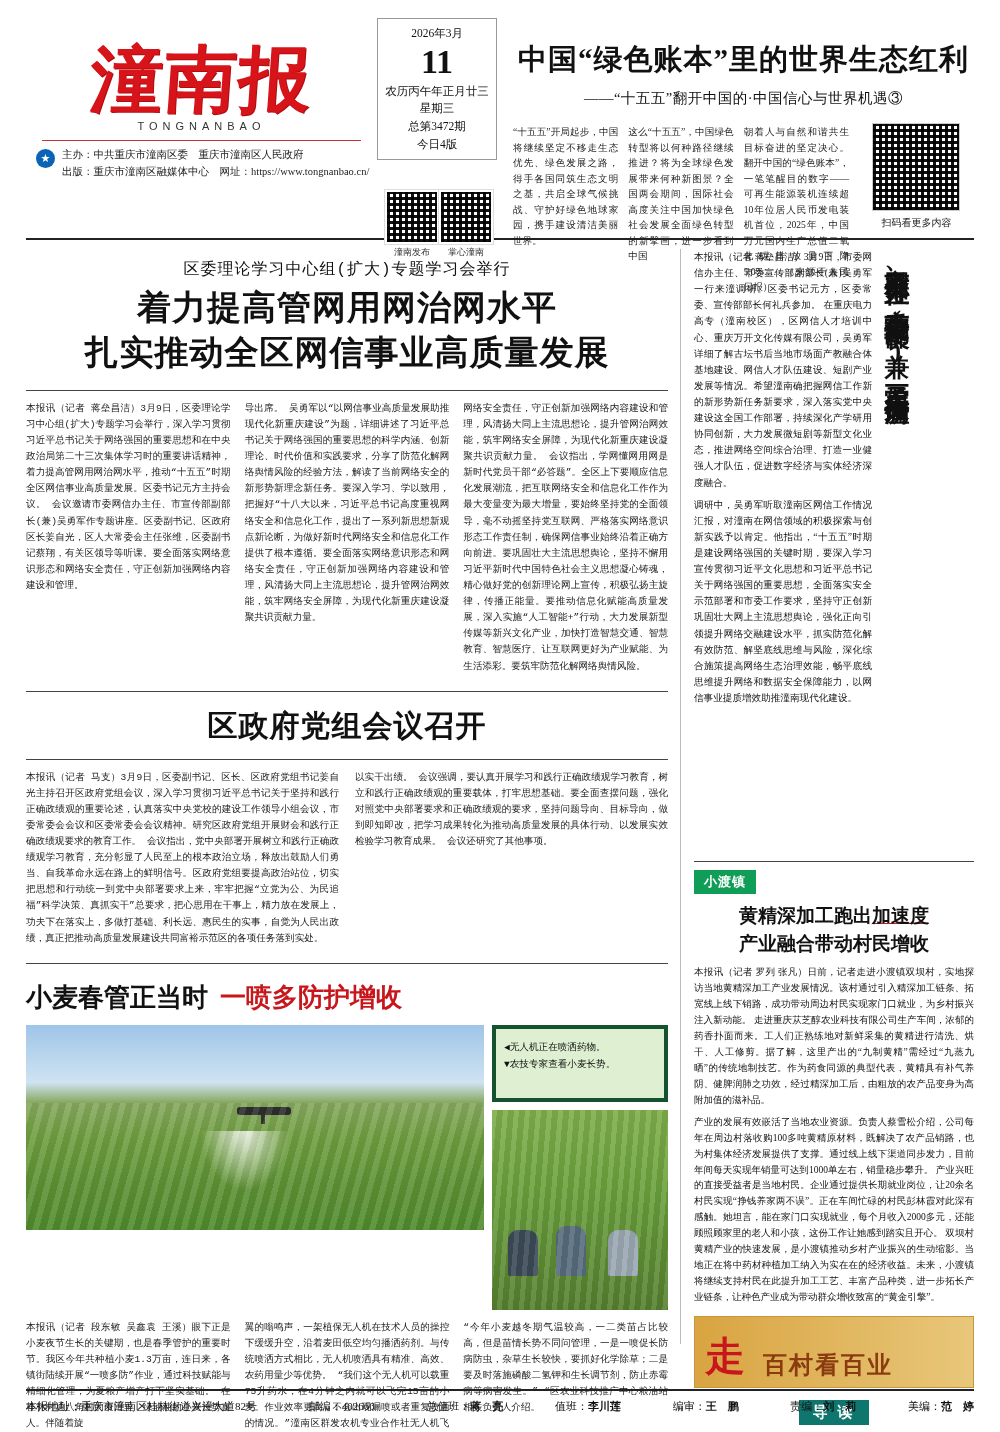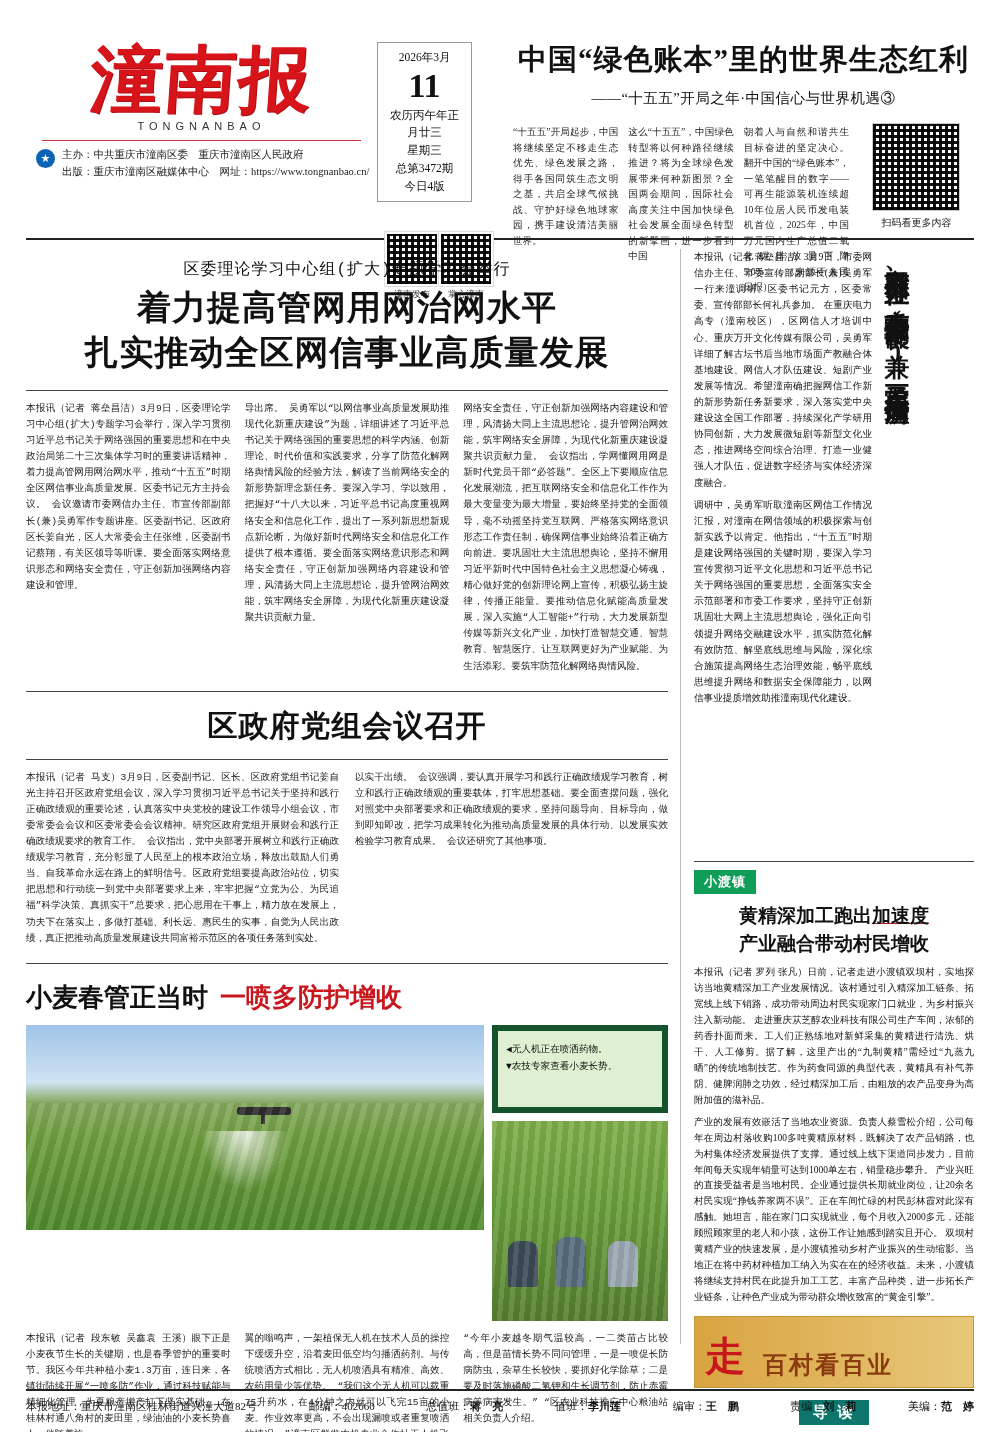--- a/index.html
+++ b/index.html
@@ -27,22 +27,22 @@
   }
   .logo-py { text-align:center; font-family:Liberation Sans, sans-serif; font-size:11px; letter-spacing:5px; color:#333; margin-top:2px; }
   .mast-rule { border-top:1px solid #c9303a; margin:8px 10px 5px 10px; }
   .mast-info { font-size:10.5px; line-height:1.65; color:#222; padding-left:30px; position:relative; }
   .mast-info .globe {
     position:absolute; left:4px; top:3px; width:19px; height:19px; border-radius:50%;
     background:#0a63b5; color:#fff; font-size:11px; line-height:19px; text-align:center;
     font-family:"Liberation Sans", sans-serif;
   }
   .mast-date {
-    width:95px; border:1px solid #999; margin-left:6px; margin-top:24px; text-align:center;
-    padding:6px 12px 5px; font-size:11.5px; line-height:1.55;
+    width:120px; border:1px solid #999; margin-left:6px; text-align:center;
+    padding:6px 0 5px; font-size:11.5px; line-height:1.55;
   }
   .mast-date .big { font-size:34px; font-weight:bold; line-height:1.05; display:block; margin:1px 0 3px; }
   .qr-row { display:flex; gap:0; margin-left:14px; margin-top:30px; }
   .qr { width:54px; }
   .qr .code { width:54px; height:54px; background:
       repeating-linear-gradient(0deg,#111 0 3px,#fff 3px 6px),
       repeating-linear-gradient(90deg,#111 0 3px,transparent 3px 6px);
       background-blend-mode:multiply; border:2px solid #fff; outline:1px solid #ddd; }
   .qr .cap { font-size:9px; text-align:center; margin-top:2px; color:#333; }
 
@@ -87,21 +87,21 @@
     position:relative; overflow:hidden;
   }
   .img-big:after{
     content:""; position:absolute; left:0; right:0; top:38%; bottom:0;
     background:repeating-linear-gradient(105deg, rgba(255,255,255,.10) 0 6px, rgba(0,0,0,.05) 6px 13px);
   }
   .drone { position:absolute; left:46%; top:40%; width:54px; height:8px; background:#2d2d2d; border-radius:3px; }
   .drone:before{content:"";position:absolute;left:24px;top:7px;width:4px;height:10px;background:#333;}
   .mist { position:absolute; left:38%; top:52%; width:90px; height:60px; background:radial-gradient(ellipse at top,rgba(255,255,255,.85),rgba(255,255,255,0) 70%); }
 
-  .img-note { width:176px; height:88px; background:#dff0d2; border:6px solid #14532d; padding:10px 8px; font-size:9.6px; line-height:1.8; }
+  .img-note { width:176px; height:77px; background:#dff0d2; border:4px solid #14532d; padding:10px 8px; font-size:9.6px; line-height:1.8; }
   .img-small {
     width:176px; height:200px;
     background:linear-gradient(#7fae4a 0%, #6aa03c 40%, #557f2f 100%);
     position:relative; overflow:hidden;
   }
   .img-small:after{content:"";position:absolute;inset:0;background:repeating-linear-gradient(95deg,rgba(255,255,255,.10) 0 5px,rgba(0,0,0,.06) 5px 11px);}
   .ppl { position:absolute; bottom:34px; left:16px; width:144px; height:52px; }
   .ppl i { position:absolute; bottom:0; width:30px; height:46px; background:#2e3a46; border-radius:10px 10px 2px 2px; display:block; }
   .ppl i:nth-child(1){left:0;background:#3b4a57;}
   .ppl i:nth-child(2){left:48px;background:#566b7c;height:50px;}
@@ -175,21 +175,21 @@
         </div>
         <div class="qr">
           <div class="code"></div>
           <div class="cap">掌心潼南</div>
         </div>
       </div>
     </div>
 
     <div class="mast-right">
       <div class="top-headline">中国“绿色账本”里的世界生态红利</div>
-      <div class="top-sub">——“十五五”开局之年·中国信心与世界机遇③</div>
+      <div class="top-sub">——“十五五”翻开中国的·中国信心与世界机遇③</div>
       <div class="top-body">
         <div class="col">“十五五”开局起步，中国将继续坚定不移走生态优先、绿色发展之路，得手各国同筑生态文明之基，共启全球气候挑战、守护好绿色地球家园，携手建设清洁美丽世界。</div>
         <div class="col">这么“十五五”，中国绿色转型将以何种路径继续推进？将为全球绿色发展带来何种新图景？全国两会期间，国际社会高度关注中国加快绿色社会发展全面绿色转型的新擘画，进一步看到中国</div>
         <div class="col">朝着人与自然和谐共生目标奋进的坚定决心。翻开中国的“绿色账本”，一笔笔醒目的数字——可再生能源装机连续超10年位居人民币发电装机首位，2025年，中国万元国内生产总值二氧化碳排放量下降5.0%……（来源于人民日报）</div>
         <div class="top-qr-wrap">
           <div class="top-qr"></div>
           <div class="top-qr-cap">扫码看更多内容</div>
         </div>
       </div>
     </div>

